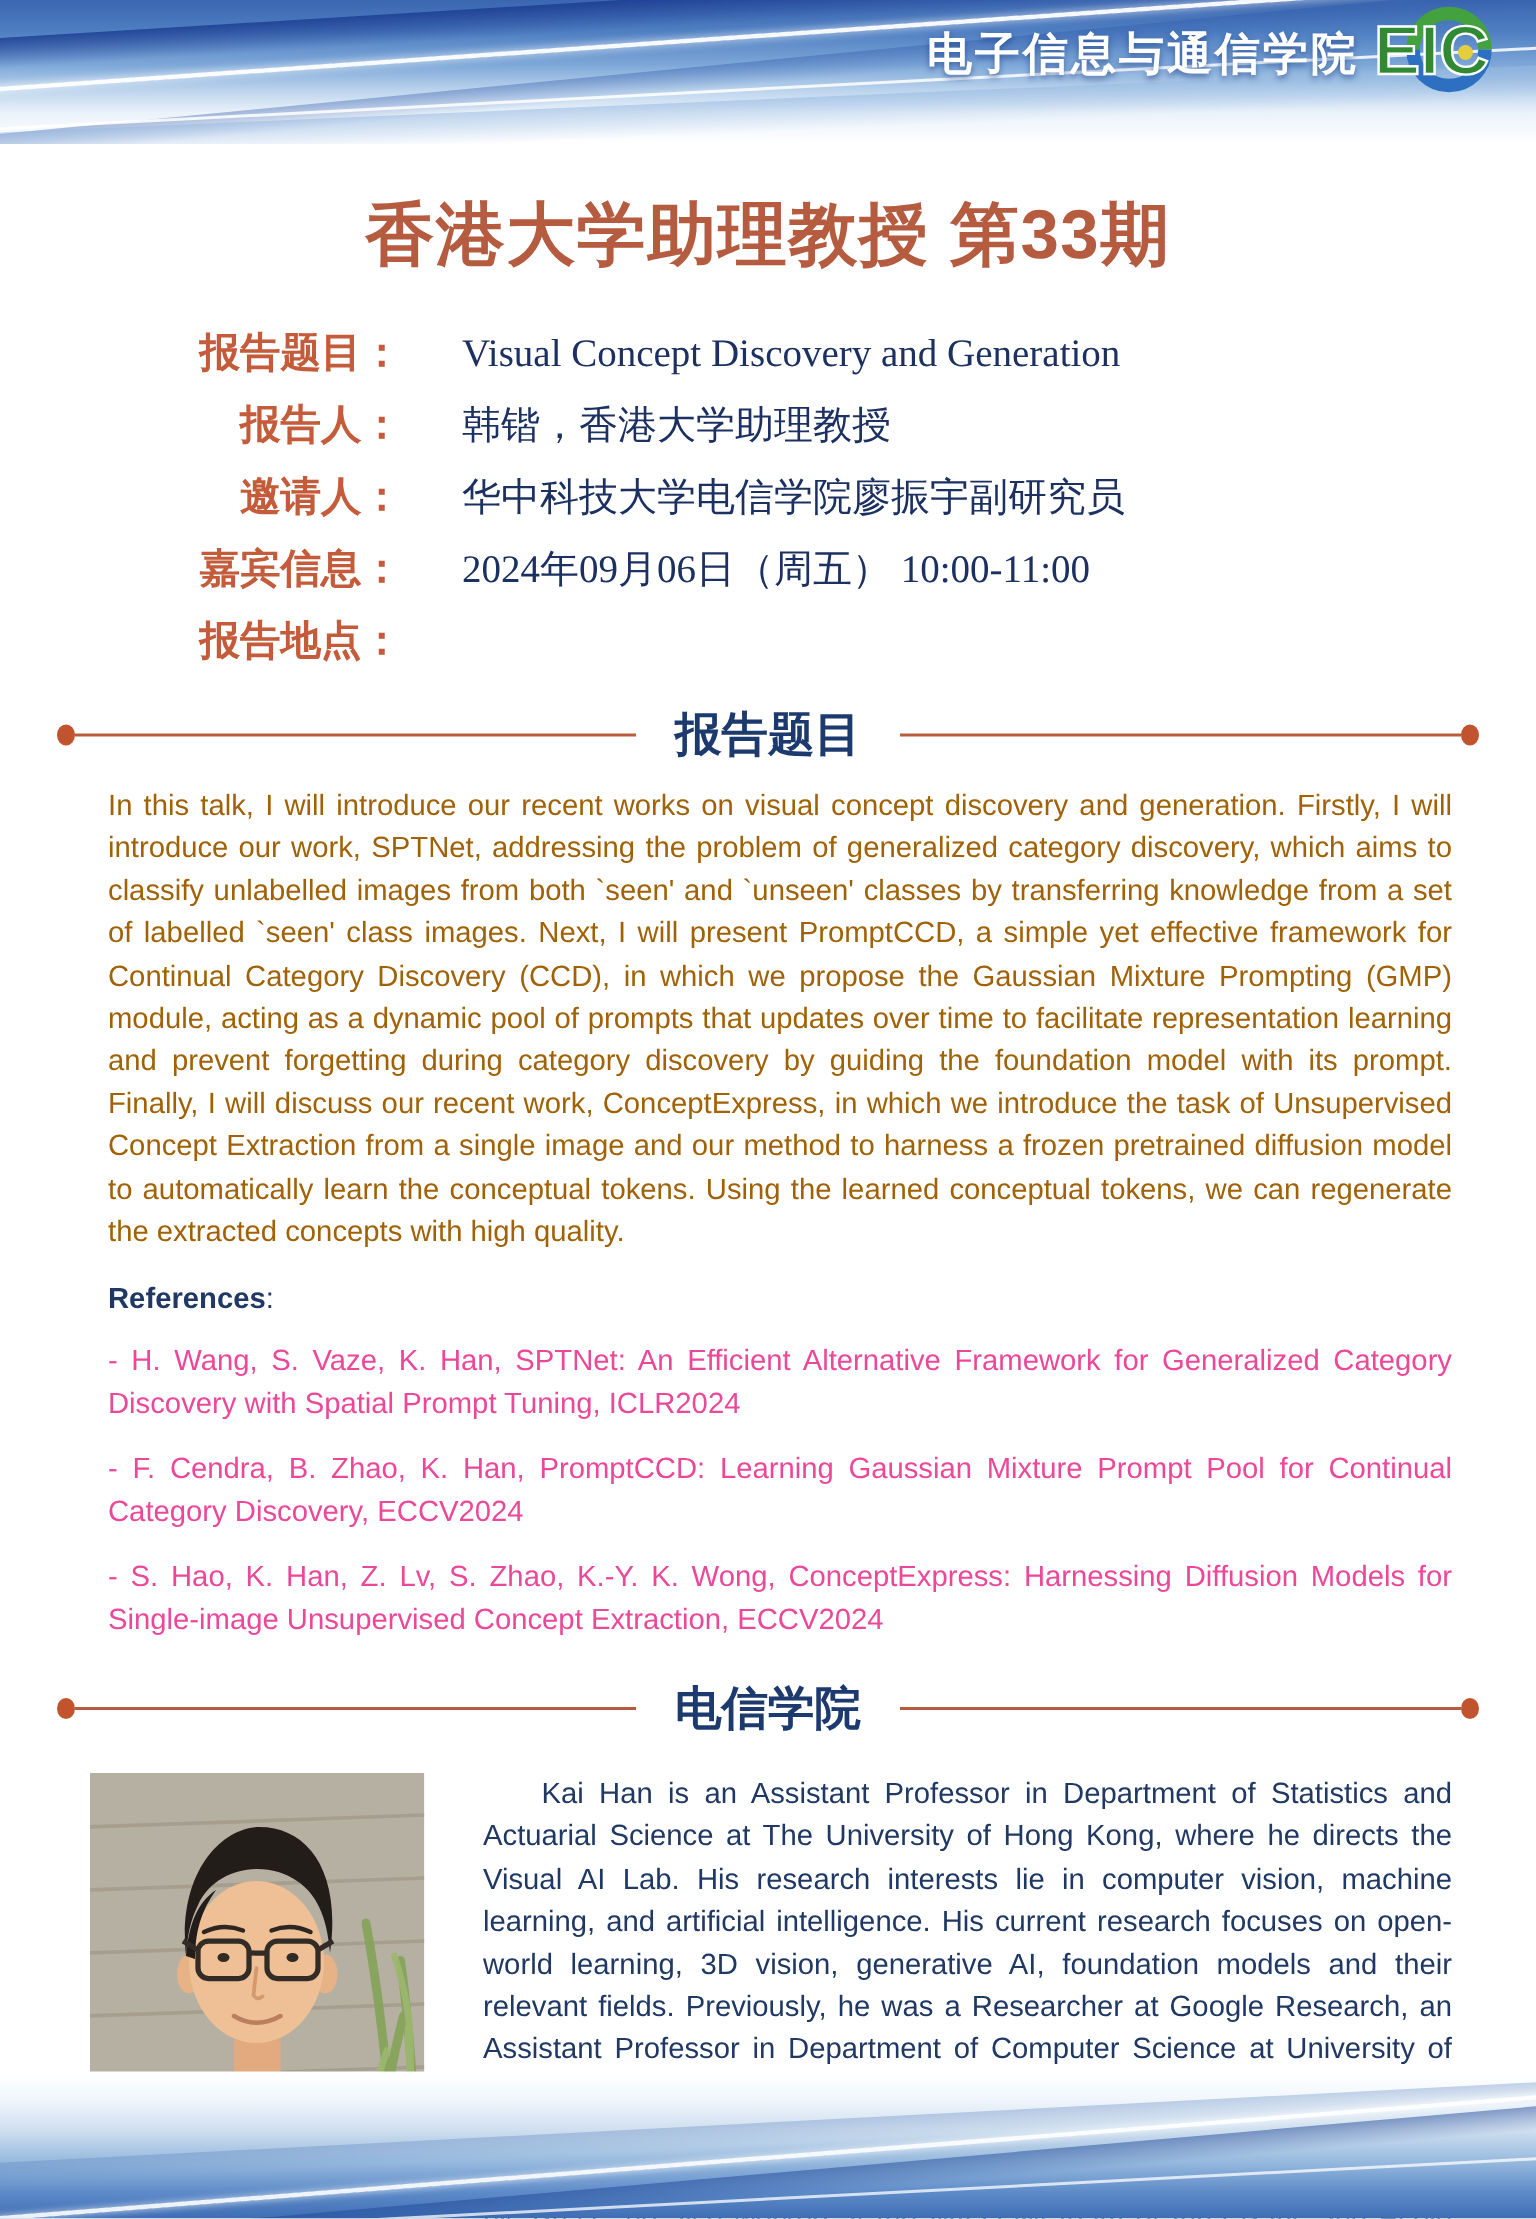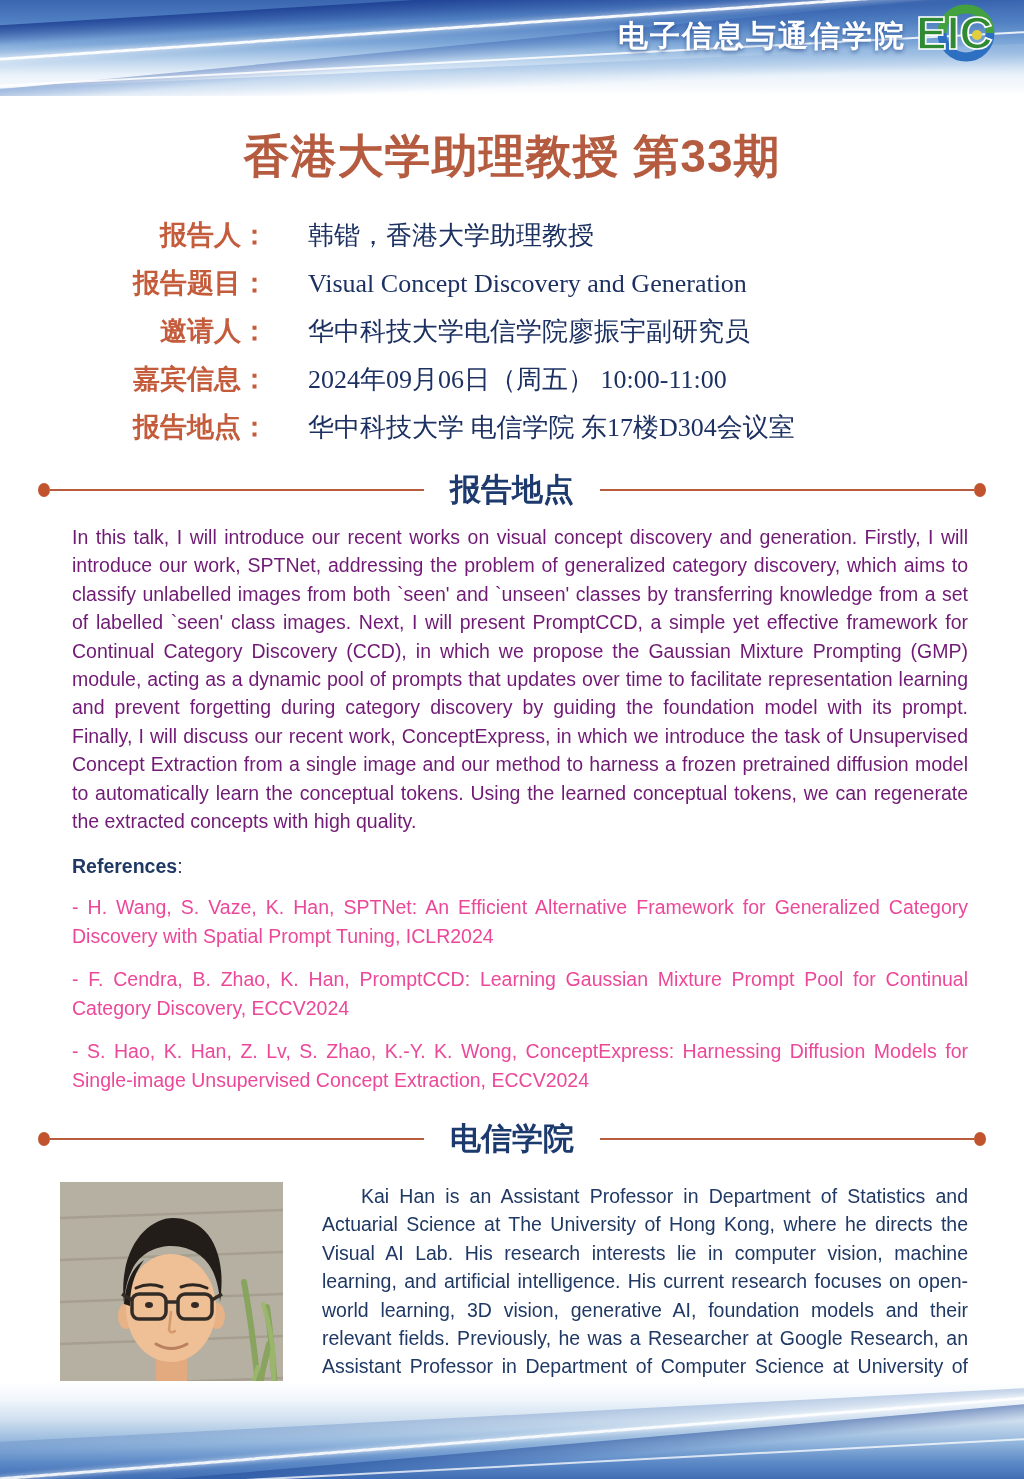--- a/index.html
+++ b/index.html
@@ -84,21 +84,21 @@
   .section-header .section-title {
     font-size: 31px; font-weight: bold; color: #1d3a6e;
     margin: 0 26px; white-space: nowrap;
     font-family: "Liberation Sans", sans-serif;
   }
 
   
   .body-text {
     margin: 12px 56px 0 72px;
     font-size: 19.5px; line-height: 28.4px;
-    color: #701a75; text-align: justify;
+    color: #a16207; text-align: justify;
   }
   .refs-label { margin-top: 20px; font-size: 19.5px; color: #1f3864; }
   .refs-label b { font-weight: bold; }
   .ref-item {
     margin: 15px 56px 0 72px;
     font-size: 19.5px; line-height: 28.4px;
     color: #ec4899; text-align: justify;
   }
 
   
@@ -150,45 +150,44 @@
     <text x="2" y="47" font-size="46" font-weight="bold" fill="#2f8a33" stroke="#ffffff" stroke-width="1.6" font-family="Liberation Sans, sans-serif">EIC</text>
   </svg>
 </div>
 
 <div class="content">
 
   <h1 class="main-title">香港大学助理教授 第33期</h1>
 
   <div class="info-table">
     <div class="info-row">
+      <div class="info-label">报告题目：</div>
+      <div class="info-value">Visual Concept Discovery and Generation</div>
+    </div>
+    <div class="info-row">
       <div class="info-label">报告人：</div>
       <div class="info-value">韩锴，香港大学助理教授</div>
     </div>
     <div class="info-row">
-      <div class="info-label">报告题目：</div>
-      <div class="info-value">Visual Concept Discovery and Generation</div>
-    </div>
-    <div class="info-row">
       <div class="info-label">邀请人：</div>
       <div class="info-value">华中科技大学电信学院廖振宇副研究员</div>
     </div>
     <div class="info-row">
       <div class="info-label">嘉宾信息：</div>
       <div class="info-value">2024年09月06日（周五） 10:00-11:00</div>
     </div>
     <div class="info-row">
       <div class="info-label">报告地点：</div>
-      <div class="info-value">华中科技大学 电信学院 东17楼D304会议室</div>
     </div>
   </div>
 
   <div class="section-header">
     <span class="dot"></span>
     <span class="line"></span>
-    <h2 class="section-title">报告地点</h2>
+    <h2 class="section-title">报告题目</h2>
     <span class="line"></span>
     <span class="dot"></span>
   </div>
 
   <p class="body-text">In this talk, I will introduce our recent works on visual concept discovery and generation. Firstly, I will introduce our work, SPTNet, addressing the problem of generalized category discovery, which aims to classify unlabelled images from both `seen' and `unseen' classes by transferring knowledge from a set of labelled `seen' class images. Next, I will present PromptCCD, a simple yet effective framework for Continual Category Discovery (CCD), in which we propose the Gaussian Mixture Prompting (GMP) module, acting as a dynamic pool of prompts that updates over time to facilitate representation learning and prevent forgetting during category discovery by guiding the foundation model with its prompt. Finally, I will discuss our recent work, ConceptExpress, in which we introduce the task of Unsupervised Concept Extraction from a single image and our method to harness a frozen pretrained diffusion model to automatically learn the conceptual tokens. Using the learned conceptual tokens, we can regenerate the extracted concepts with high quality.</p>
 
   <p class="refs-label" style="margin-left:72px;"><b>References</b><span>:</span></p>
 
   <p class="ref-item">- H. Wang, S. Vaze, K. Han, SPTNet: An Efficient Alternative Framework for Generalized Category Discovery with Spatial Prompt Tuning, ICLR2024</p>
   <p class="ref-item">- F. Cendra, B. Zhao, K. Han, PromptCCD: Learning Gaussian Mixture Prompt Pool for Continual Category Discovery, ECCV2024</p>

